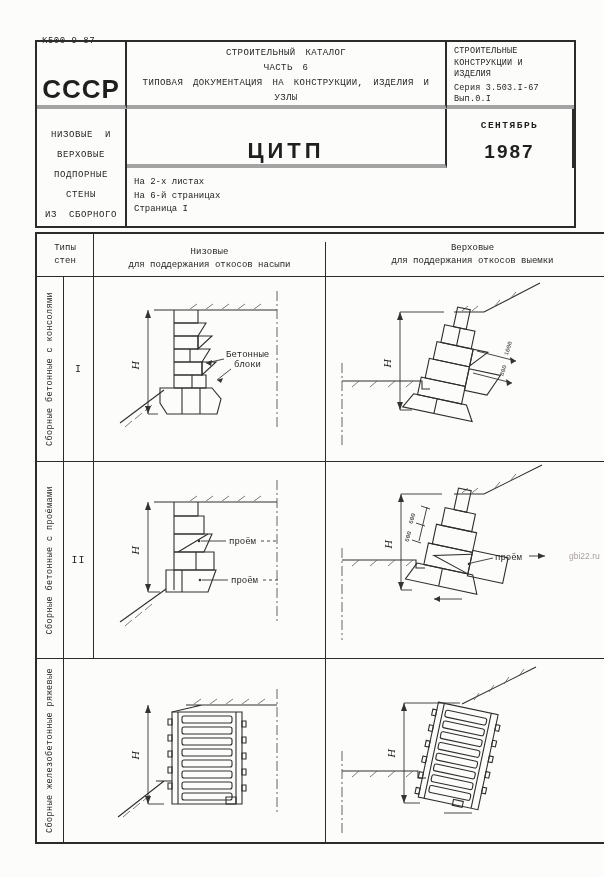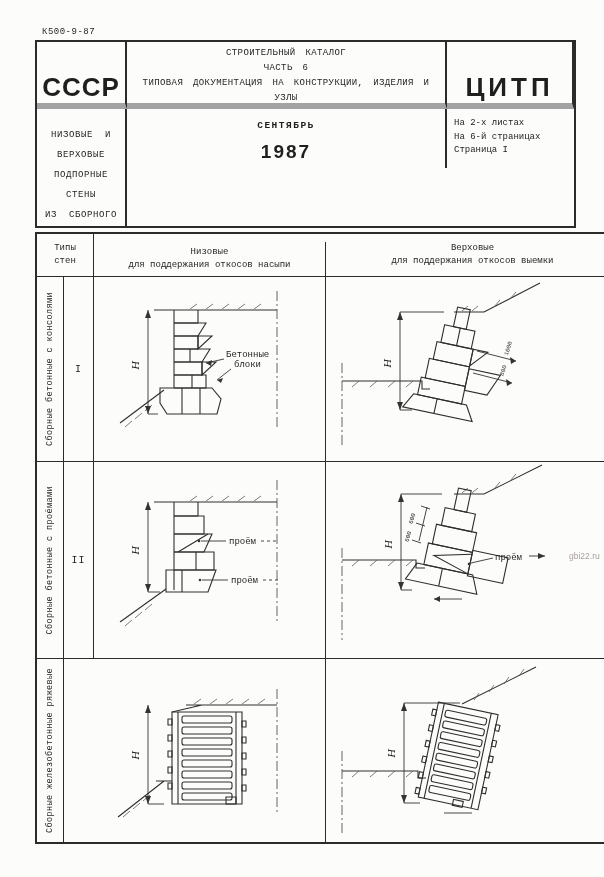--- a/index.html
+++ b/index.html
@@ -1,30 +1,30 @@
 <!DOCTYPE html>
 <html><head>
 <meta charset="utf-8">
 <style>
   html,body{margin:0;padding:0;background:#ffffff;}
   .page{position:relative;width:604px;height:877px;background:#fcfcfa;overflow:hidden;
         font-family:"Liberation Mono",monospace;color:#1f1f1f;}
 
-  .doc-code{position:absolute;left:42px;top:27px;font-size:9px;letter-spacing:.5px;}
+  .doc-code{position:absolute;left:42px;top:36px;font-size:9px;letter-spacing:.5px;}
 
   
   .header-table{position:absolute;left:35px;top:40px;width:541px;height:188px;
     display:grid;grid-template-columns:90px 1fr 127px;grid-template-rows:67px 59px 1fr;
     border:2px solid #2b2b2b;box-sizing:border-box;}
   .header-table>div{box-sizing:border-box;overflow:hidden;}
   .br{border-right:2px solid #2b2b2b;}
-  .bb{border-bottom:6px solid #a3a3a3;}
+  .bb{border-bottom:4px solid #a3a3a3;}
   .cell-center{display:flex;align-items:flex-end;justify-content:center;}
   .big{font-family:"Liberation Sans",sans-serif;font-weight:bold;font-size:26px;letter-spacing:1px;}
-  .big2{font-family:"Liberation Sans",sans-serif;font-weight:bold;font-size:26px;letter-spacing:4px;}
+  .big2{font-family:"Liberation Sans",sans-serif;font-weight:bold;font-size:22px;letter-spacing:4px;}
   .month-cell{display:flex;flex-direction:column;align-items:center;justify-content:center;padding-top:6px;}
   .month{font-size:9.5px;font-weight:bold;letter-spacing:1.5px;}
   .year{font-family:"Liberation Sans",sans-serif;font-weight:bold;font-size:19px;letter-spacing:2px;margin-top:10px;}
   .catalog-cell{text-align:center;font-size:9px;line-height:15px;padding-top:4px;word-spacing:4px;letter-spacing:.4px;}
   .subject-cell{text-align:center;font-size:9px;line-height:20px;padding-top:16px;word-spacing:6px;letter-spacing:.6px;}
   .series-cell{font-size:8.5px;line-height:11.5px;padding:4px 2px 0 7px;letter-spacing:.2px;}
   .series-cell .gap{margin-top:2px;}
   .fkdj{font-family:"Liberation Sans",sans-serif;font-weight:bold;font-size:20px;letter-spacing:6px;}
   .sheets-cell{font-size:9px;line-height:13.5px;padding:8px 2px 0 7px;}
 
@@ -68,20 +68,28 @@
 
   <div class="header-table">
     <div class="br bb cell-center">
       <span class="big">СССР</span>
     </div>
     <div class="br bb catalog-cell">
       <div>СТРОИТЕЛЬНЫЙ КАТАЛОГ</div>
       <div>ЧАСТЬ 6</div>
       <div>ТИПОВАЯ ДОКУМЕНТАЦИЯ НА КОНСТРУКЦИИ, ИЗДЕЛИЯ И УЗЛЫ</div>
       <div>ЗДАНИЙ И СООРУЖЕНИЙ</div>
+    </div>
+    <div class="bb series-cell">
+      <div>СТРОИТЕЛЬНЫЕ</div>
+      <div>КОНСТРУКЦИИ И</div>
+      <div>ИЗДЕЛИЯ</div>
+      <div class="gap">Серия 3.503.I-67</div>
+      <div>Вып.0.I</div>
+      <div>УДК 69.022</div>
     </div>
 
     <div class="br bb cell-center">
       <span class="big2">ЦИТП</span>
     </div>
     <div class="br subject-cell" style="grid-row:2/4;">
       <div>НИЗОВЫЕ И ВЕРХОВЫЕ ПОДПОРНЫЕ СТЕНЫ</div>
       <div>ИЗ СБОРНОГО И МОНОЛИТНОГО БЕТОНА И ЖЕЛЕЗОБЕТОНА</div>
 
     </div>

